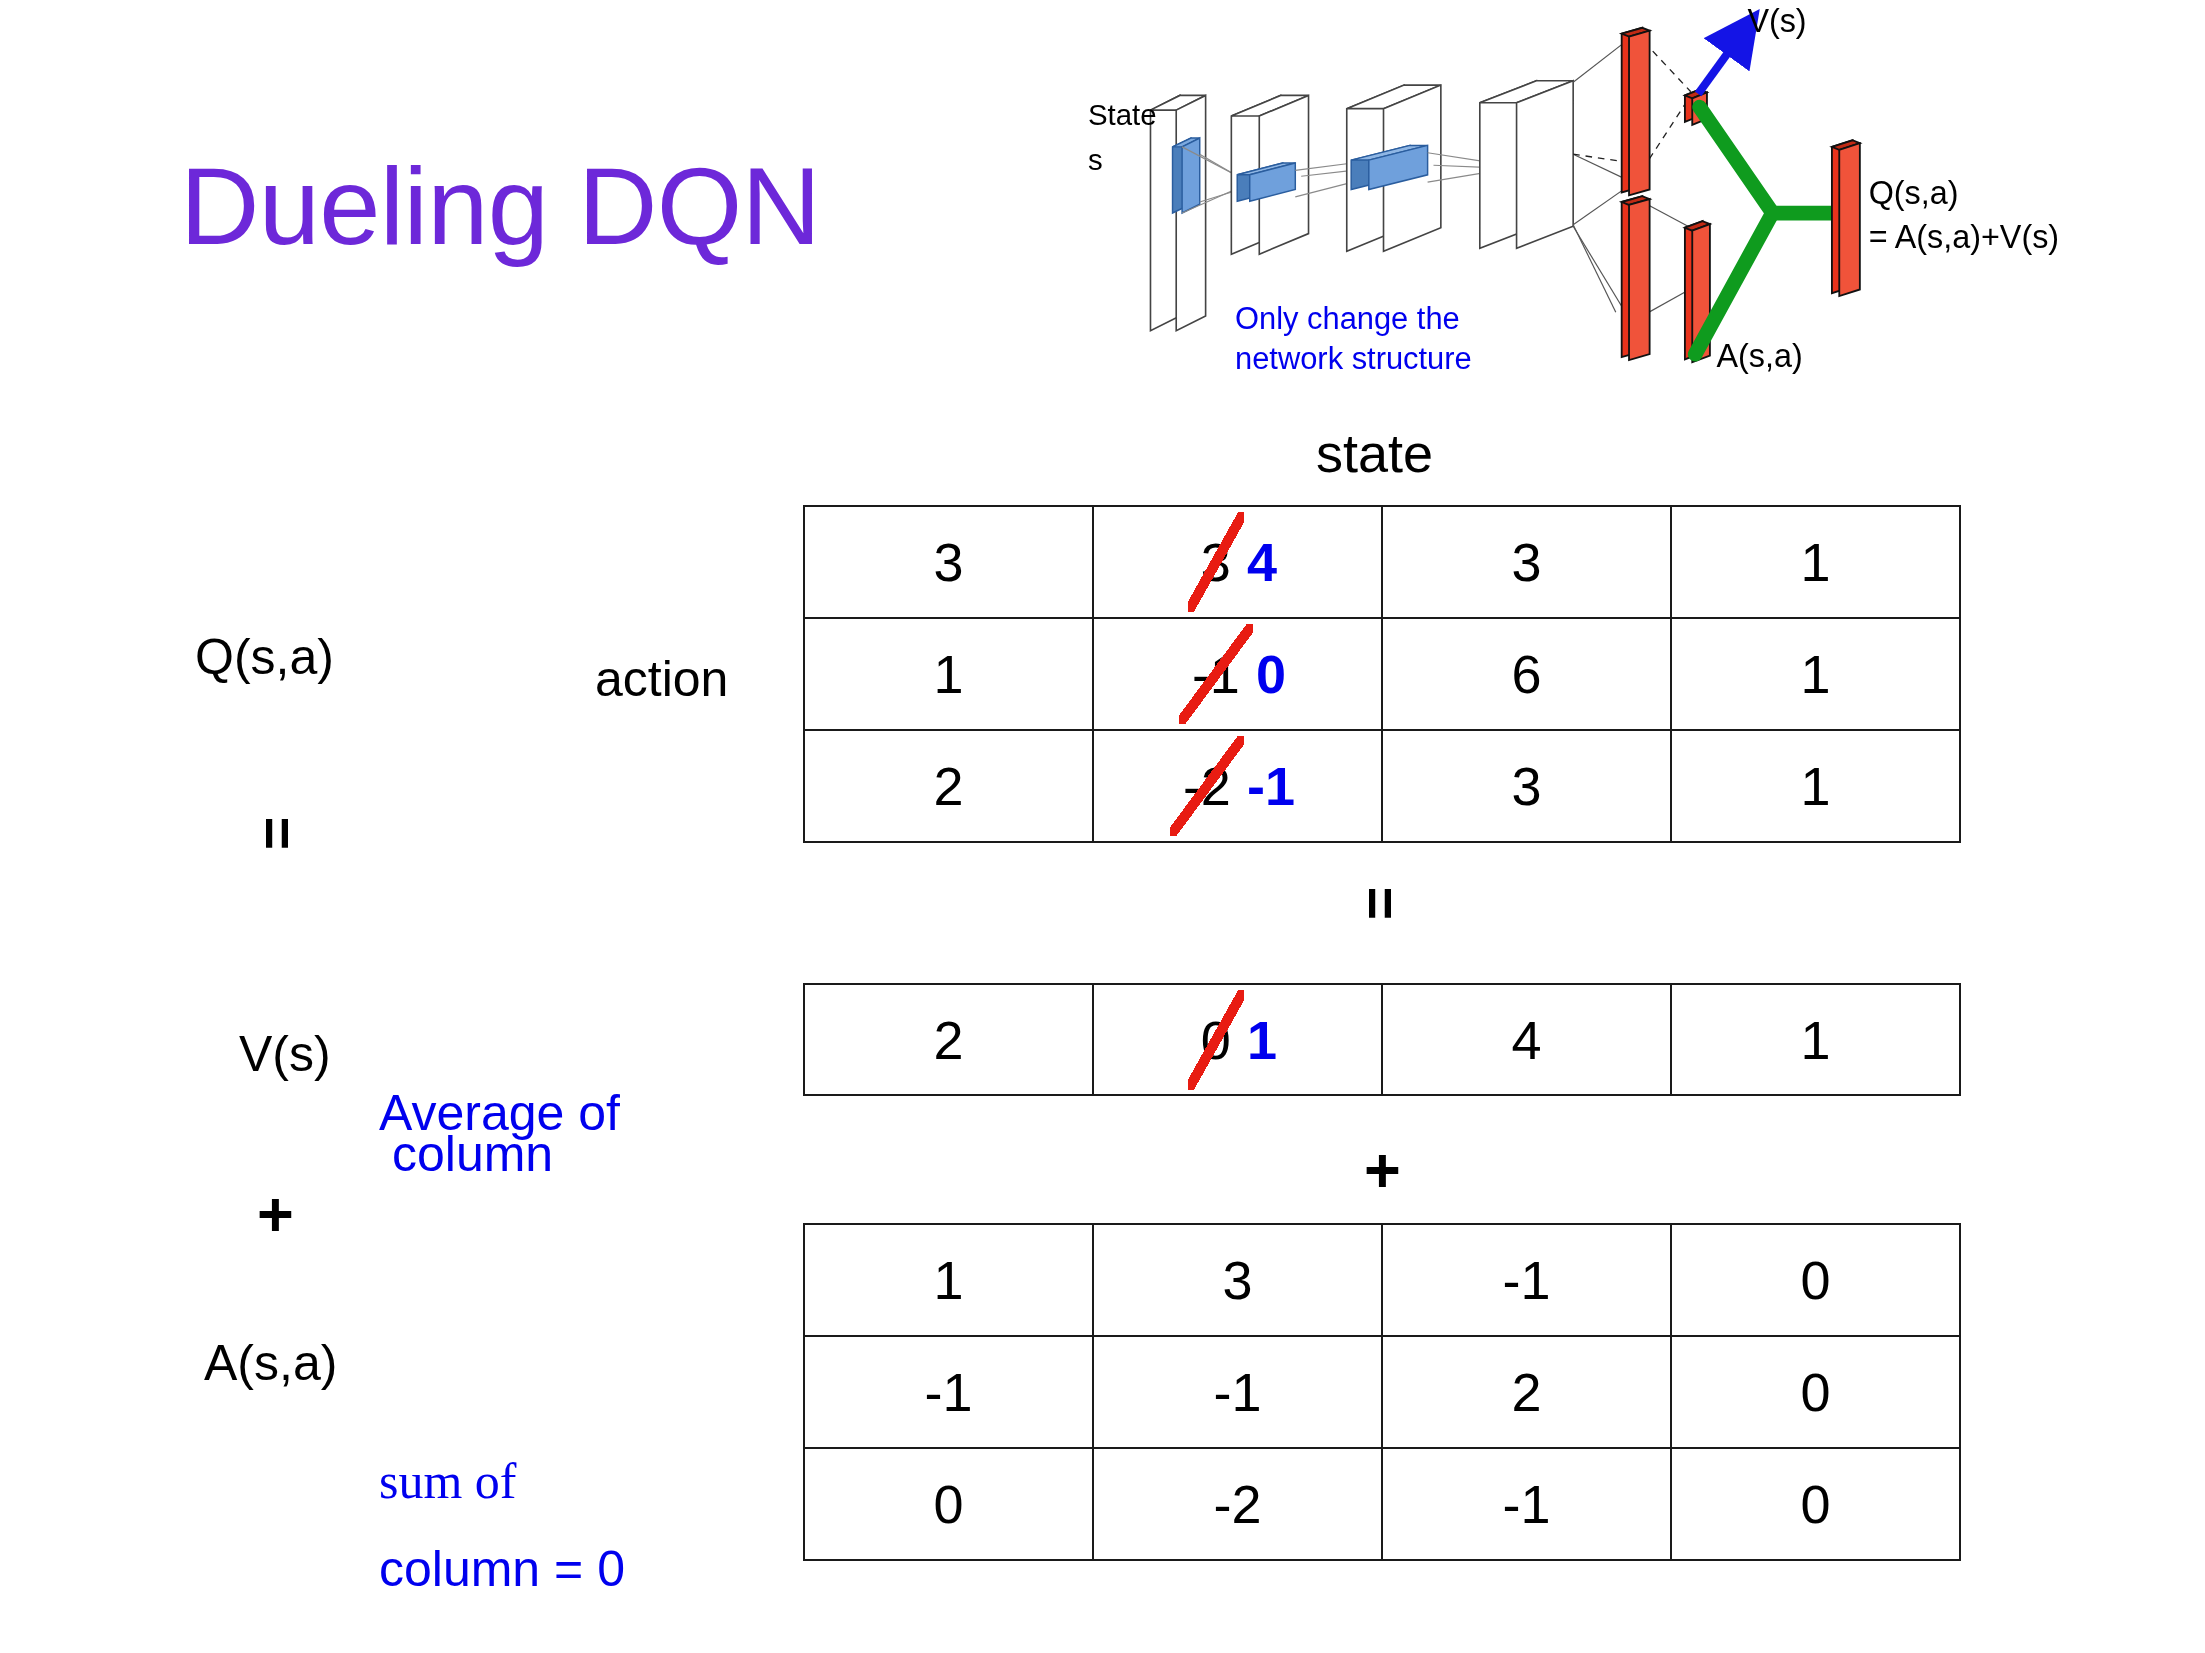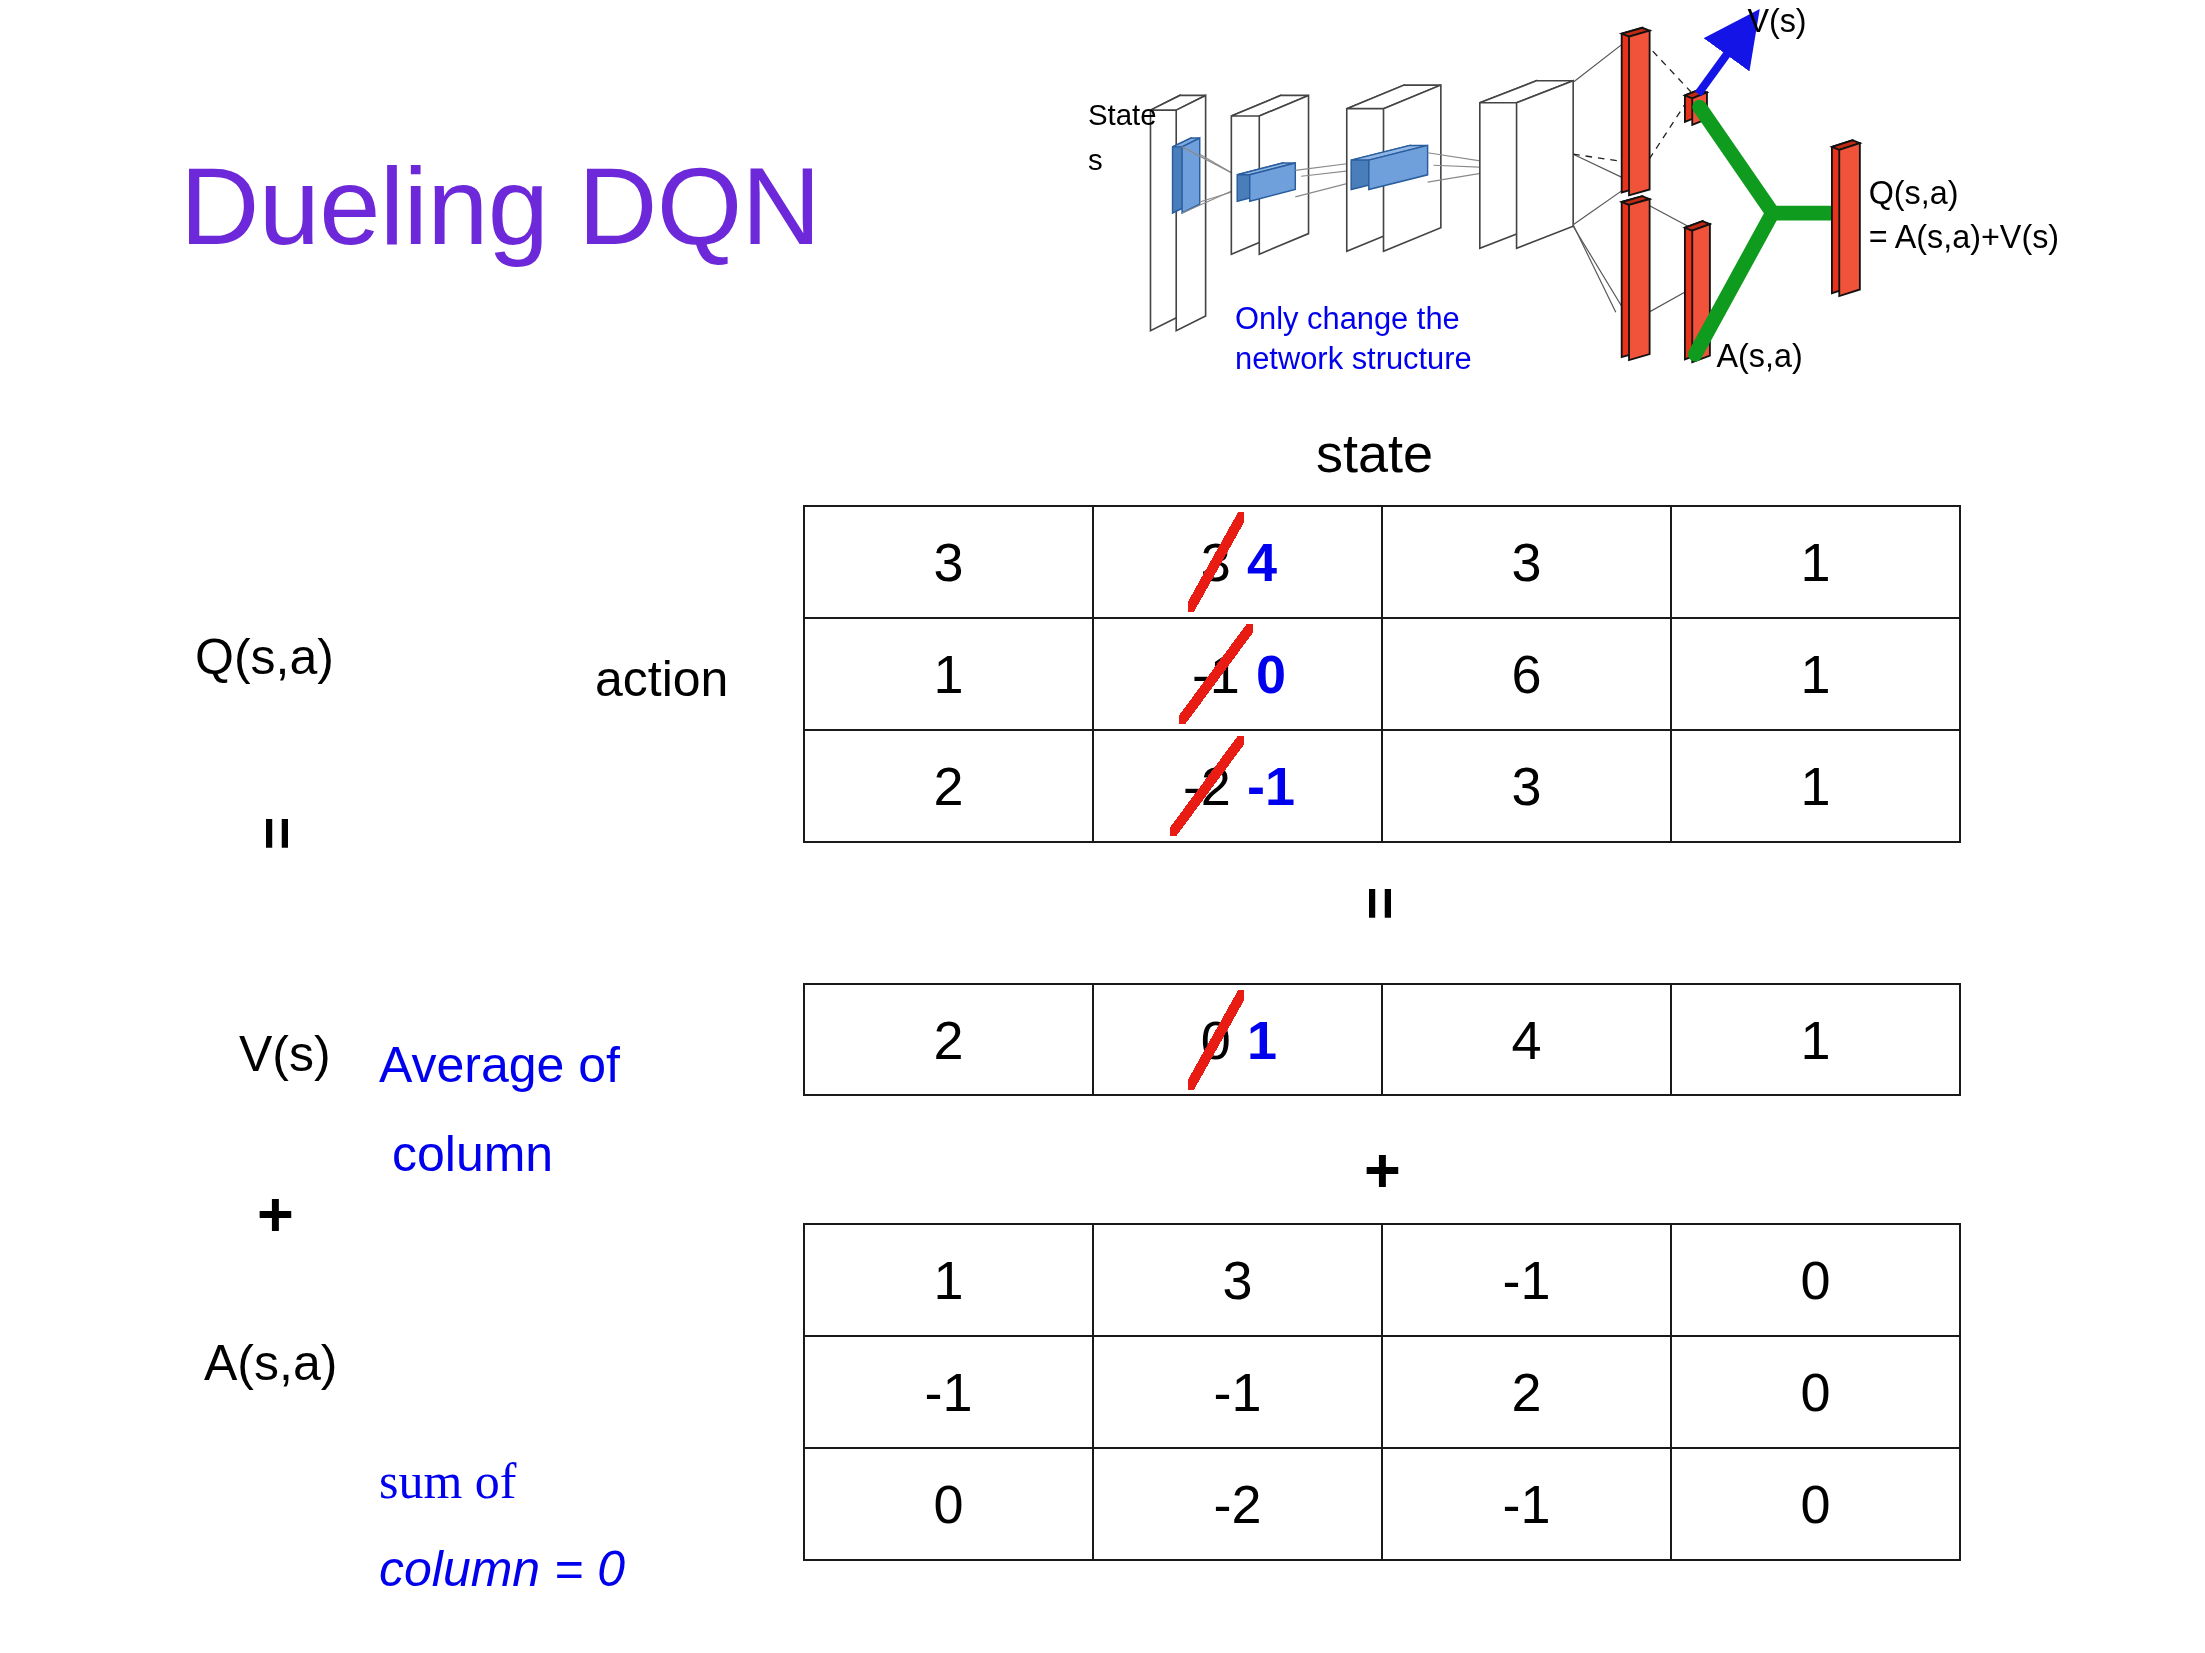--- a/index.html
+++ b/index.html
@@ -267,29 +267,29 @@
 <div class="abs" id="state-header" style="left:1316px; top:426px;">state</div>
 
 <div class="abs left-label" style="left:195px; top:632px;">Q(s,a)</div>
 
 <div class="abs left-label" style="left:595px; top:654px;">action</div>
 
 <div class="abs op-eq" style="left:261px; top:805px;">=</div>
 
 <div class="abs left-label" style="left:239px; top:1029px;">V(s)</div>
 
-<div class="abs blue-note" style="left:379px; top:1036px;">Average of</div>
+<div class="abs blue-note" style="left:379px; top:1084px;">Average of</div>
 <div class="abs blue-note" style="left:392px; top:1125px;">column</div>
 
 <div class="abs op-plus" style="left:257px; top:1183px;">+</div>
 
 <div class="abs left-label" style="left:204px; top:1338px;">A(s,a)</div>
 
 <div class="abs blue-note" style="left:379px; top:1452px;font-family:Liberation Serif, serif;">sum of</div>
-<div class="abs blue-note" style="left:379px; top:1540px;font-style:italic;">column = 0</div>
+<div class="abs blue-note" style="left:379px; top:1540px;">column = 0</div>
 
 <div class="abs op-eq" style="left:1364px; top:875px;">=</div>
 
 <div class="abs op-plus" style="left:1364px; top:1139px;">+</div>
 
 <table class="abs grid" id="table-q" style="left:803px; top:505px;">
   <tbody>
     <tr>
       <td><span>3</span></td>
       <td>

